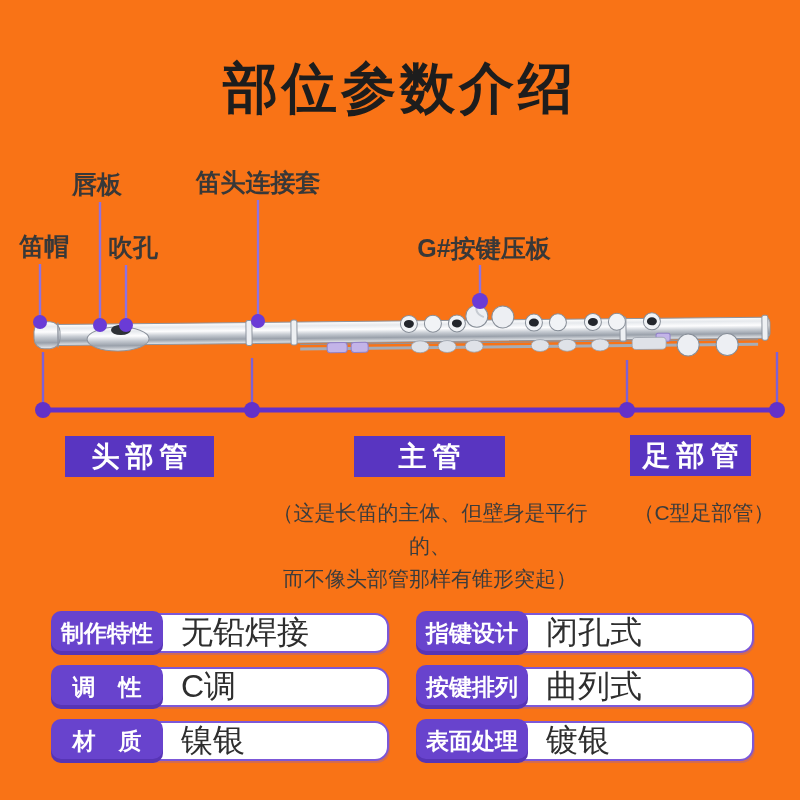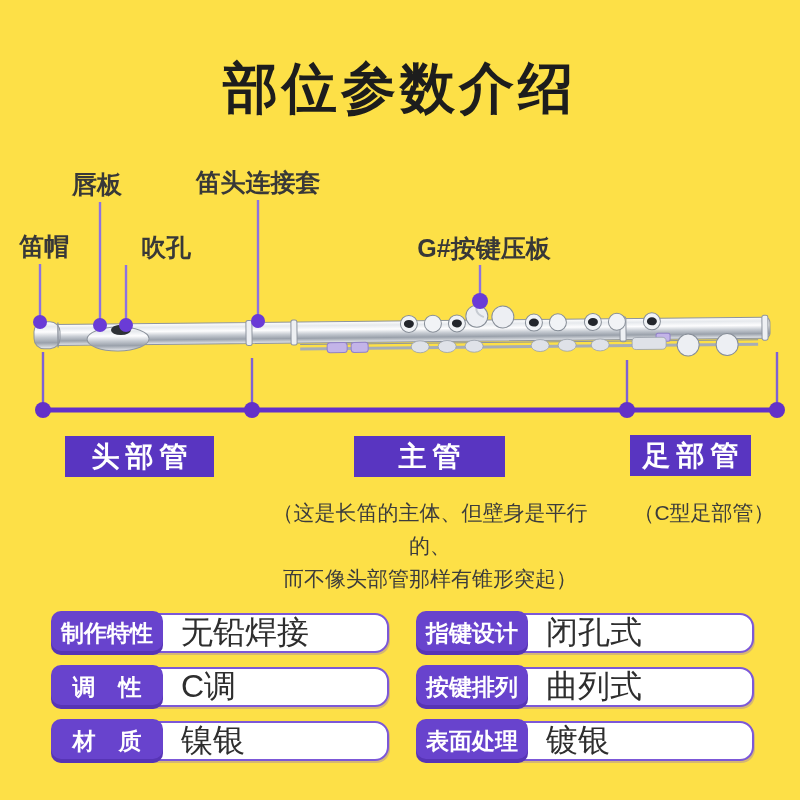--- a/index.html
+++ b/index.html
@@ -1,30 +1,30 @@
 <!DOCTYPE html>
 <html><head>
 <meta charset="utf-8">
 <style>
   html,body{margin:0;padding:0;background:#fff;}
   .canvas{
-    position:relative;width:800px;height:800px;background:#fde047;overflow:hidden;
+    position:relative;width:800px;height:800px;background:#f97316;overflow:hidden;
     font-family:"Liberation Sans","DejaVu Sans",sans-serif;
   }
   .title{
     position:absolute;top:52px;left:0;width:100%;text-align:center;
     font-size:55px;font-weight:900;color:#1d1d1d;letter-spacing:4px;
   }
   .part-label{
     position:absolute;font-size:25px;color:#383838;text-align:center;white-space:nowrap;font-weight:bold;
   }
   #lbl-lipplate{left:66px;top:168px;width:62px;}
   #lbl-connector{left:190px;top:166px;width:136px;}
   #lbl-crown{left:14px;top:230px;width:60px;}
-  #lbl-hole{left:102px;top:231px;width:62px;margin-left:33px;}
+  #lbl-hole{left:102px;top:231px;width:62px;}
   #lbl-gsharp{left:402px;top:232px;width:164px;}
   svg.overlay{position:absolute;left:0;top:0;pointer-events:none;}
   .section-btn{
     position:absolute;background:#5935C1;color:#fff;font-weight:bold;font-size:28px;
     display:flex;align-items:center;justify-content:center;letter-spacing:6px;text-indent:6px;
   }
   #btn-head{left:65px;top:436px;width:149px;height:41px;}
   #btn-main{left:354px;top:436px;width:151px;height:41px;}
   #btn-foot{left:630px;top:435px;width:121px;height:41px;}
   .section-desc{

